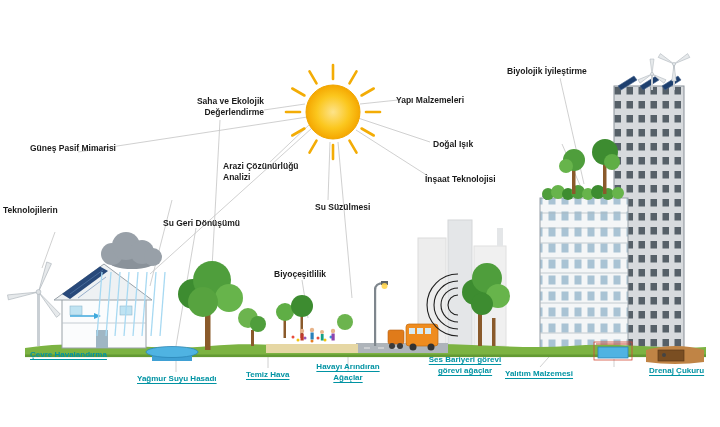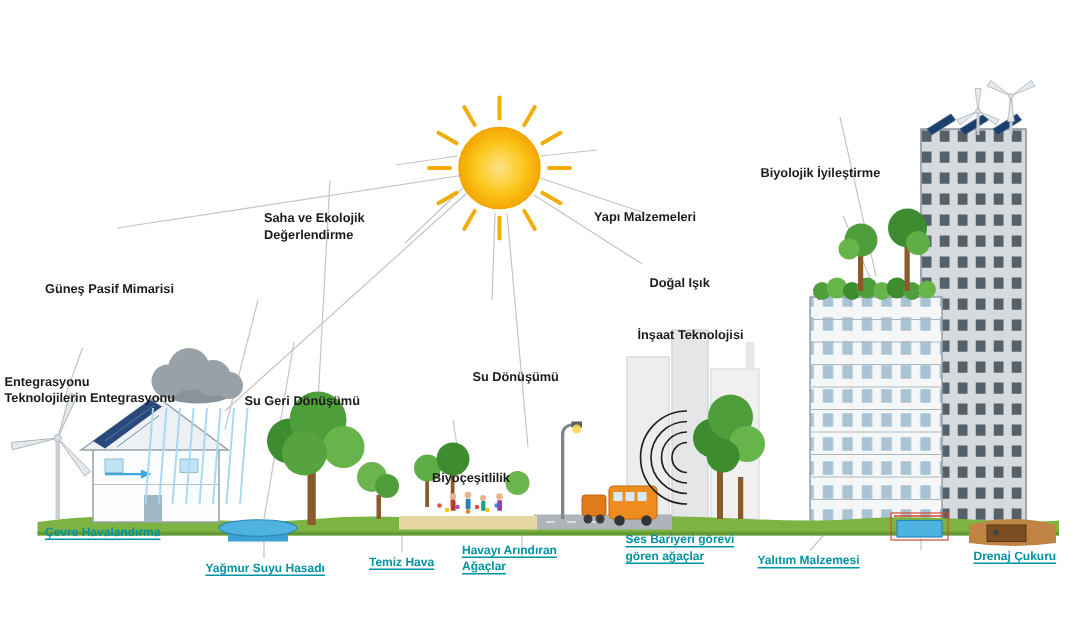--- a/index.html
+++ b/index.html
@@ -1,27 +1,27 @@
 <!DOCTYPE html>
 <html><head>
 <meta charset="utf-8">
 <style>
   html,body{margin:0;padding:0;background:#fff;}
   .stage{
     position:relative;width:720px;height:427px;background:#ffffff;overflow:hidden;
     font-family:"Liberation Sans","DejaVu Sans",sans-serif;
   }
   .scene{position:absolute;left:0;top:0;width:720px;height:427px;}
-  .lbl{position:absolute;font-size:8.5px;font-weight:bold;color:#1b1b1b;line-height:1.25;white-space:nowrap;margin-top:44px;}
+  .lbl{position:absolute;font-size:8.5px;font-weight:bold;color:#1b1b1b;line-height:1.25;white-space:nowrap;}
   .lbl.wrap{white-space:normal;}
-  .lbl.center{text-align:left;}
+  .lbl.center{text-align:right;}
   .feat{position:absolute;font-size:8px;font-weight:600;color:#0093a3;line-height:1.35;white-space:nowrap;
         text-decoration:underline;text-underline-offset:2px;}
   .feat.wrap{white-space:normal;}
-  .feat.center{}
+  .feat.center{text-align:center;}
 </style>
 </head>
 <body>
 
 <div class="stage">
 
   <svg class="scene" viewBox="0 0 720 427" aria-hidden="true">
     <defs>
       <radialGradient id="sunGrad">
         <stop offset="0%" stop-color="#fde38a"></stop>
@@ -247,34 +247,37 @@
       <circle cx="126" cy="246" r="14" fill="#98a0a8"></circle>
       <circle cx="142" cy="252" r="12" fill="#98a0a8"></circle>
       <circle cx="153" cy="257" r="9" fill="#98a0a8"></circle>
     </g>
   </svg>
 
   <div class="lbl" style="left:30px;top:143px">
     <div>Güneş Pasif Mimarisi</div>
   </div>
   <div class="lbl wrap" style="left:3px;top:205px;width:150px">
-    <div>Entegrasyonu</div>
-    <div>Teknolojilerin Entegrasyonu</div>
+    <div>Teknolojilerin</div>
   </div>
   <div class="lbl" style="left:163px;top:218px">
     <div>Su Geri Dönüşümü</div>
   </div>
   <div class="lbl wrap center" style="left:176px;top:96px;width:88px">
     <div>Saha ve Ekolojik</div>
     <div>Değerlendirme</div>
   </div>
+  <div class="lbl wrap" style="left:223px;top:161px;width:90px">
+    <div>Arazi Çözünürlüğü</div>
+    <div>Analizi</div>
+  </div>
   <div class="lbl" style="left:315px;top:202px">
-    <div>Su Dönüşümü</div>
-  </div>
-  <div class="lbl" style="left:288px;top:269px">
+    <div>Su Süzülmesi</div>
+  </div>
+  <div class="lbl" style="left:274px;top:269px">
     <div>Biyoçeşitlilik</div>
   </div>
   <div class="lbl" style="left:396px;top:95px">
     <div>Yapı Malzemeleri</div>
   </div>
   <div class="lbl" style="left:433px;top:139px">
     <div>Doğal Işık</div>
   </div>
   <div class="lbl" style="left:425px;top:174px">
     <div>İnşaat Teknolojisi</div>
@@ -291,21 +294,21 @@
   </div>
   <div class="feat" style="left:246px;top:370px">
     <div>Temiz Hava</div>
   </div>
   <div class="feat wrap center" style="left:308px;top:362px;width:80px">
     <div>Havayı Arındıran</div>
     <div>Ağaçlar</div>
   </div>
   <div class="feat wrap center" style="left:417px;top:355px;width:96px">
     <div>Ses Bariyeri görevi</div>
-    <div>gören ağaçlar</div>
+    <div>görevi ağaçlar</div>
   </div>
   <div class="feat" style="left:505px;top:369px">
     <div>Yalıtım Malzemesi</div>
   </div>
   <div class="feat" style="left:649px;top:366px">
     <div>Drenaj Çukuru</div>
   </div>
 
 </div>
 

